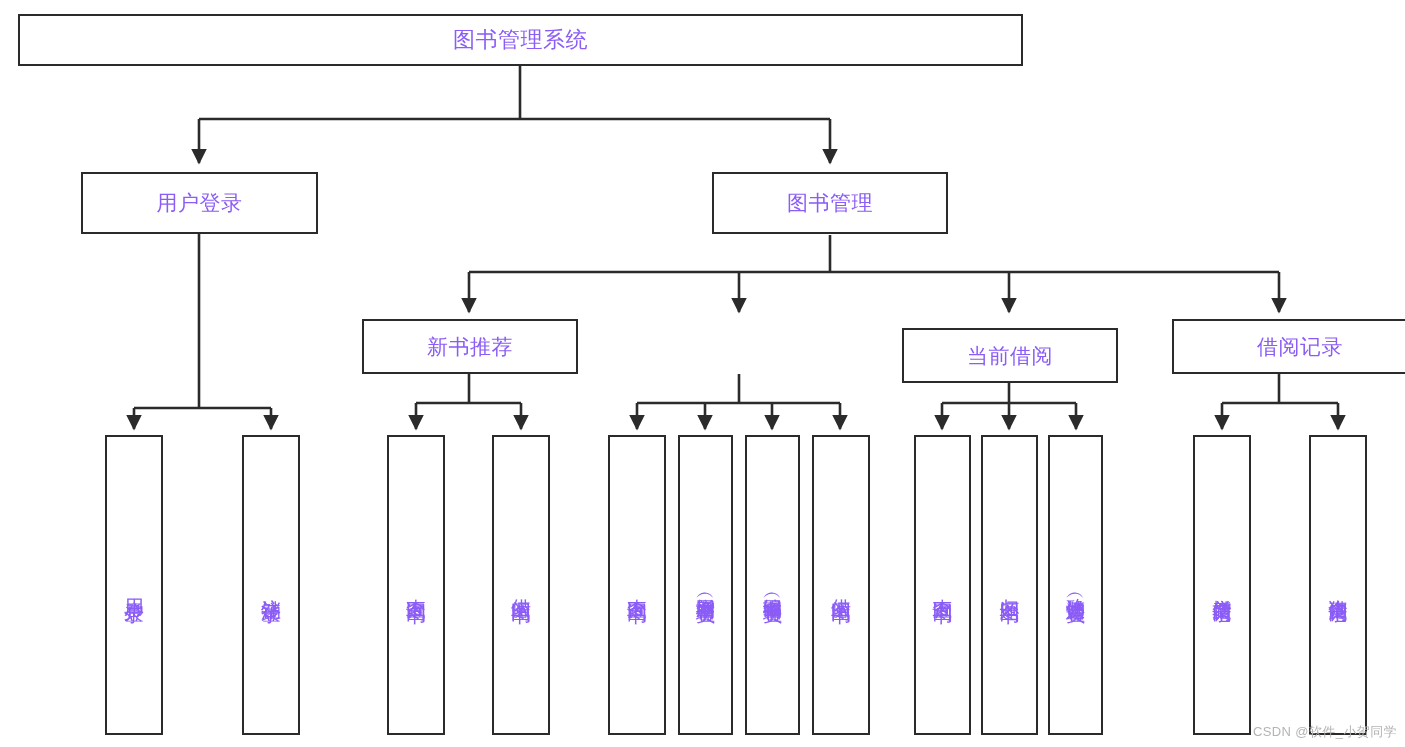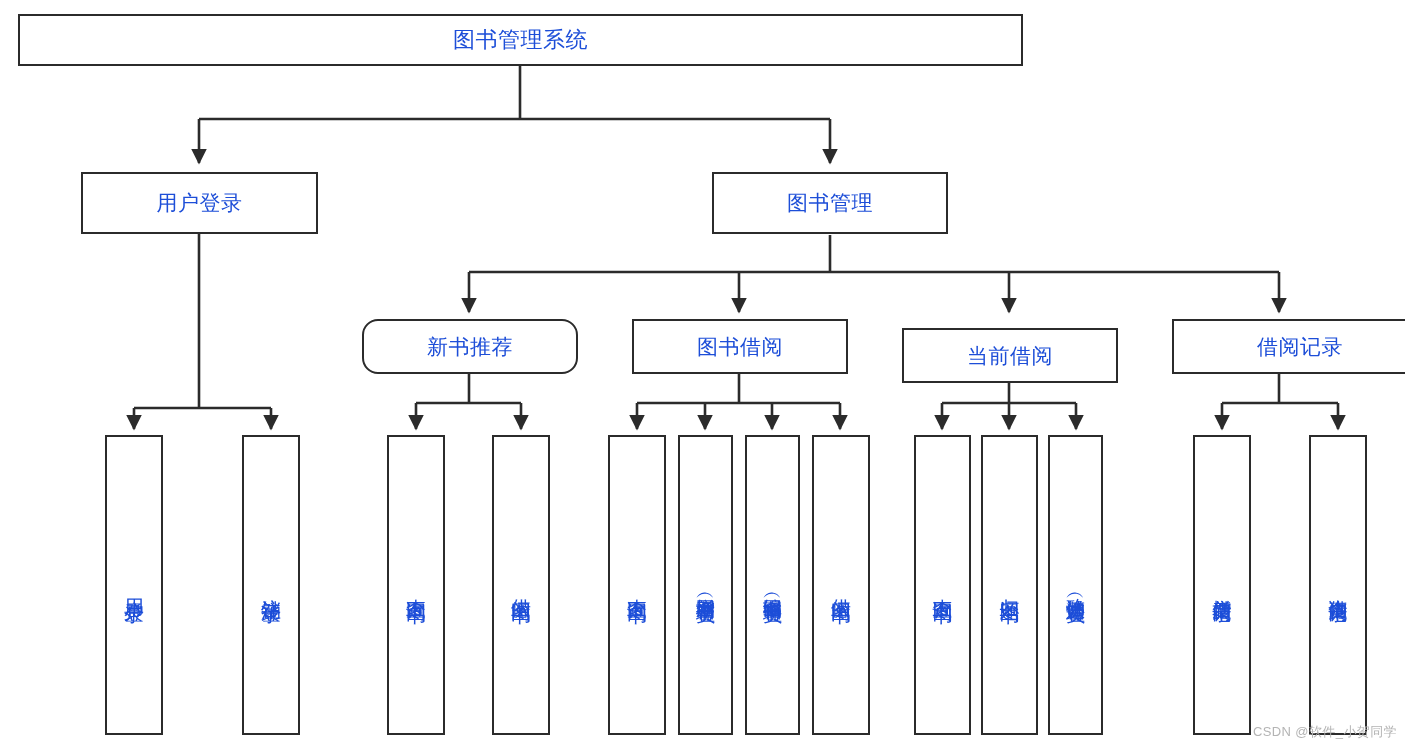--- a/index.html
+++ b/index.html
@@ -32,21 +32,21 @@
     background: #ffffff;
     border: 2px solid #2b2b2b;
     display: flex;
     align-items: center;
     justify-content: center;
     z-index: 2;
   }
   .node .label {
     display: block;
     text-align: center;
-    color: #1d4ed8;
+    color: #8b5cf6;
     line-height: 1.12;
     white-space: nowrap;
   }
   .node.horizontal .label {
     font-size: 21px;
     letter-spacing: 0.5px;
   }
   .node.root .label {
     font-size: 22px;
   }
@@ -140,27 +140,24 @@
   </div>
 
   <div class="node horizontal" style="left:81px; top:172px; width:237px; height:62px;">
     <span class="label">用户登录</span>
   </div>
 
   <div class="node horizontal" style="left:712px; top:172px; width:236px; height:62px;">
     <span class="label">图书管理</span>
   </div>
 
-  <div class="node horizontal" style="left:362px; top:319px; width:216px; height:55px;border-radius:16px;">
+  <div class="node horizontal" style="left:362px; top:319px; width:216px; height:55px;">
     <span class="label">新书推荐</span>
   </div>
 
-  <div class="node horizontal" style="left:632px; top:319px; width:216px; height:55px;">
-    <span class="label">图书借阅</span>
-  </div>
 
   <div class="node horizontal" style="left:902px; top:328px; width:216px; height:55px;">
     <span class="label">当前借阅</span>
   </div>
 
   <div class="node horizontal" style="left:1172px; top:319px; width:256px; height:55px;">
     <span class="label">借阅记录</span>
   </div>
 
   <div class="node vertical" style="left:105px; top:435px; width:58px; height:300px;">

